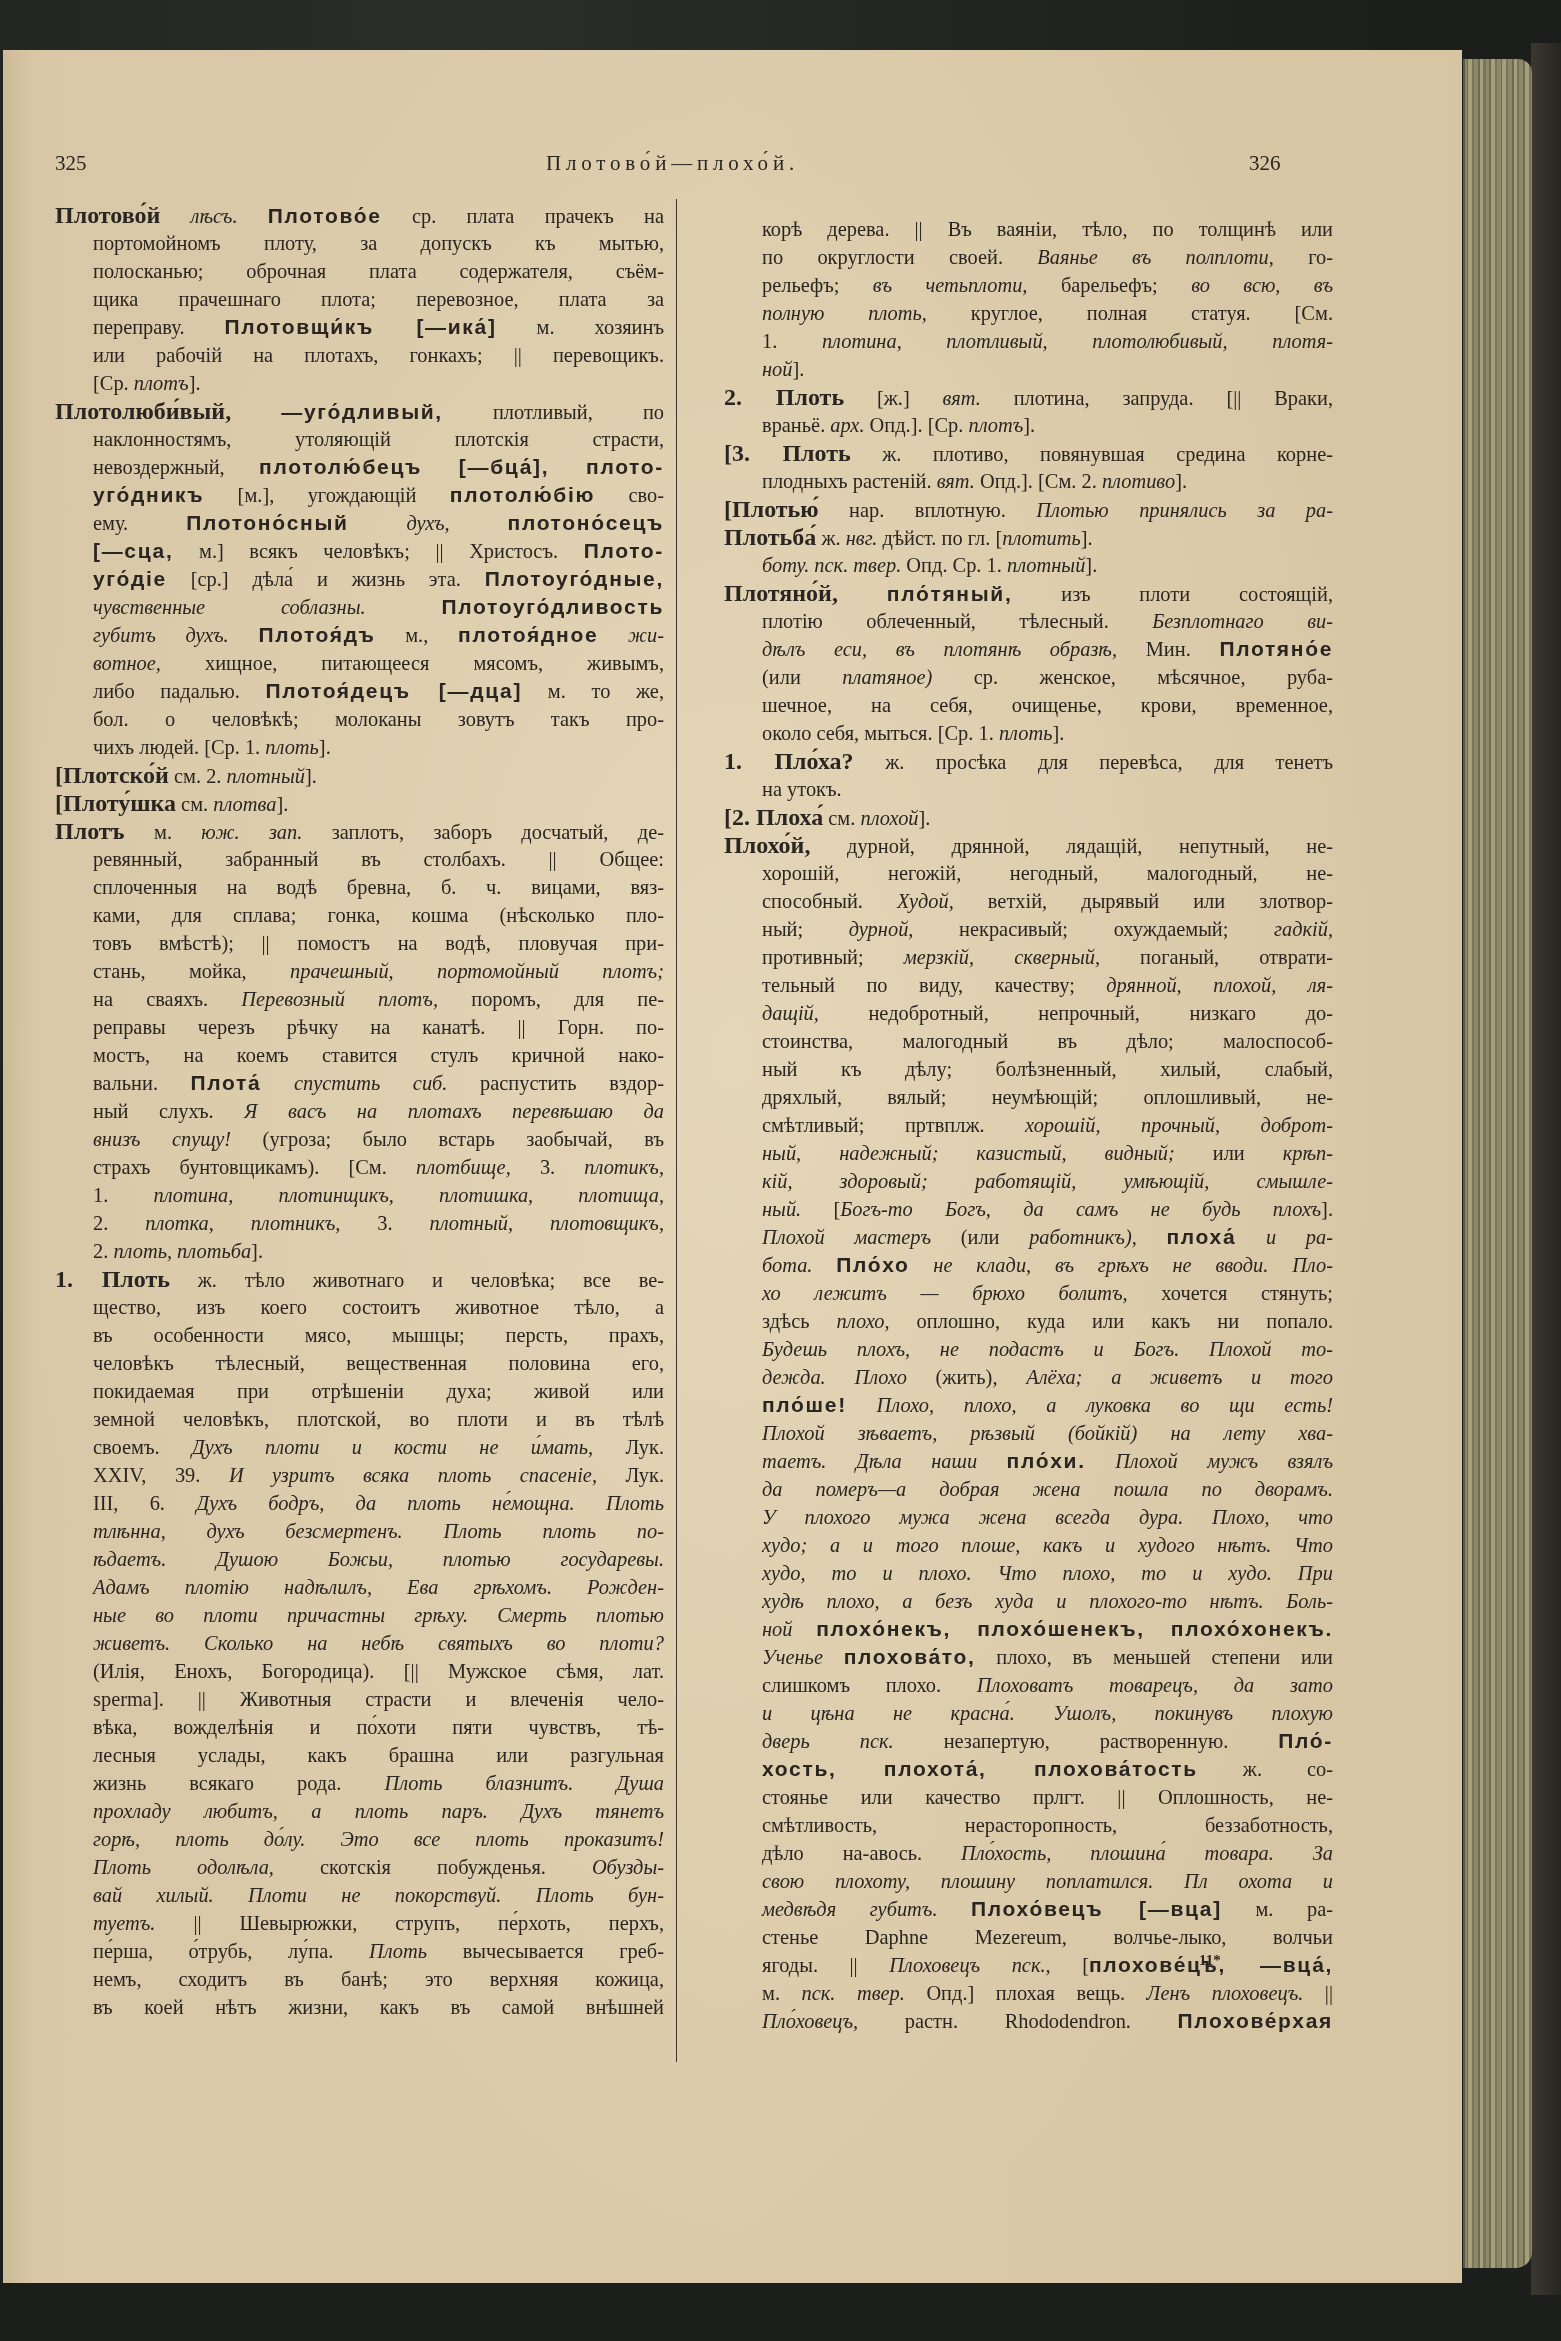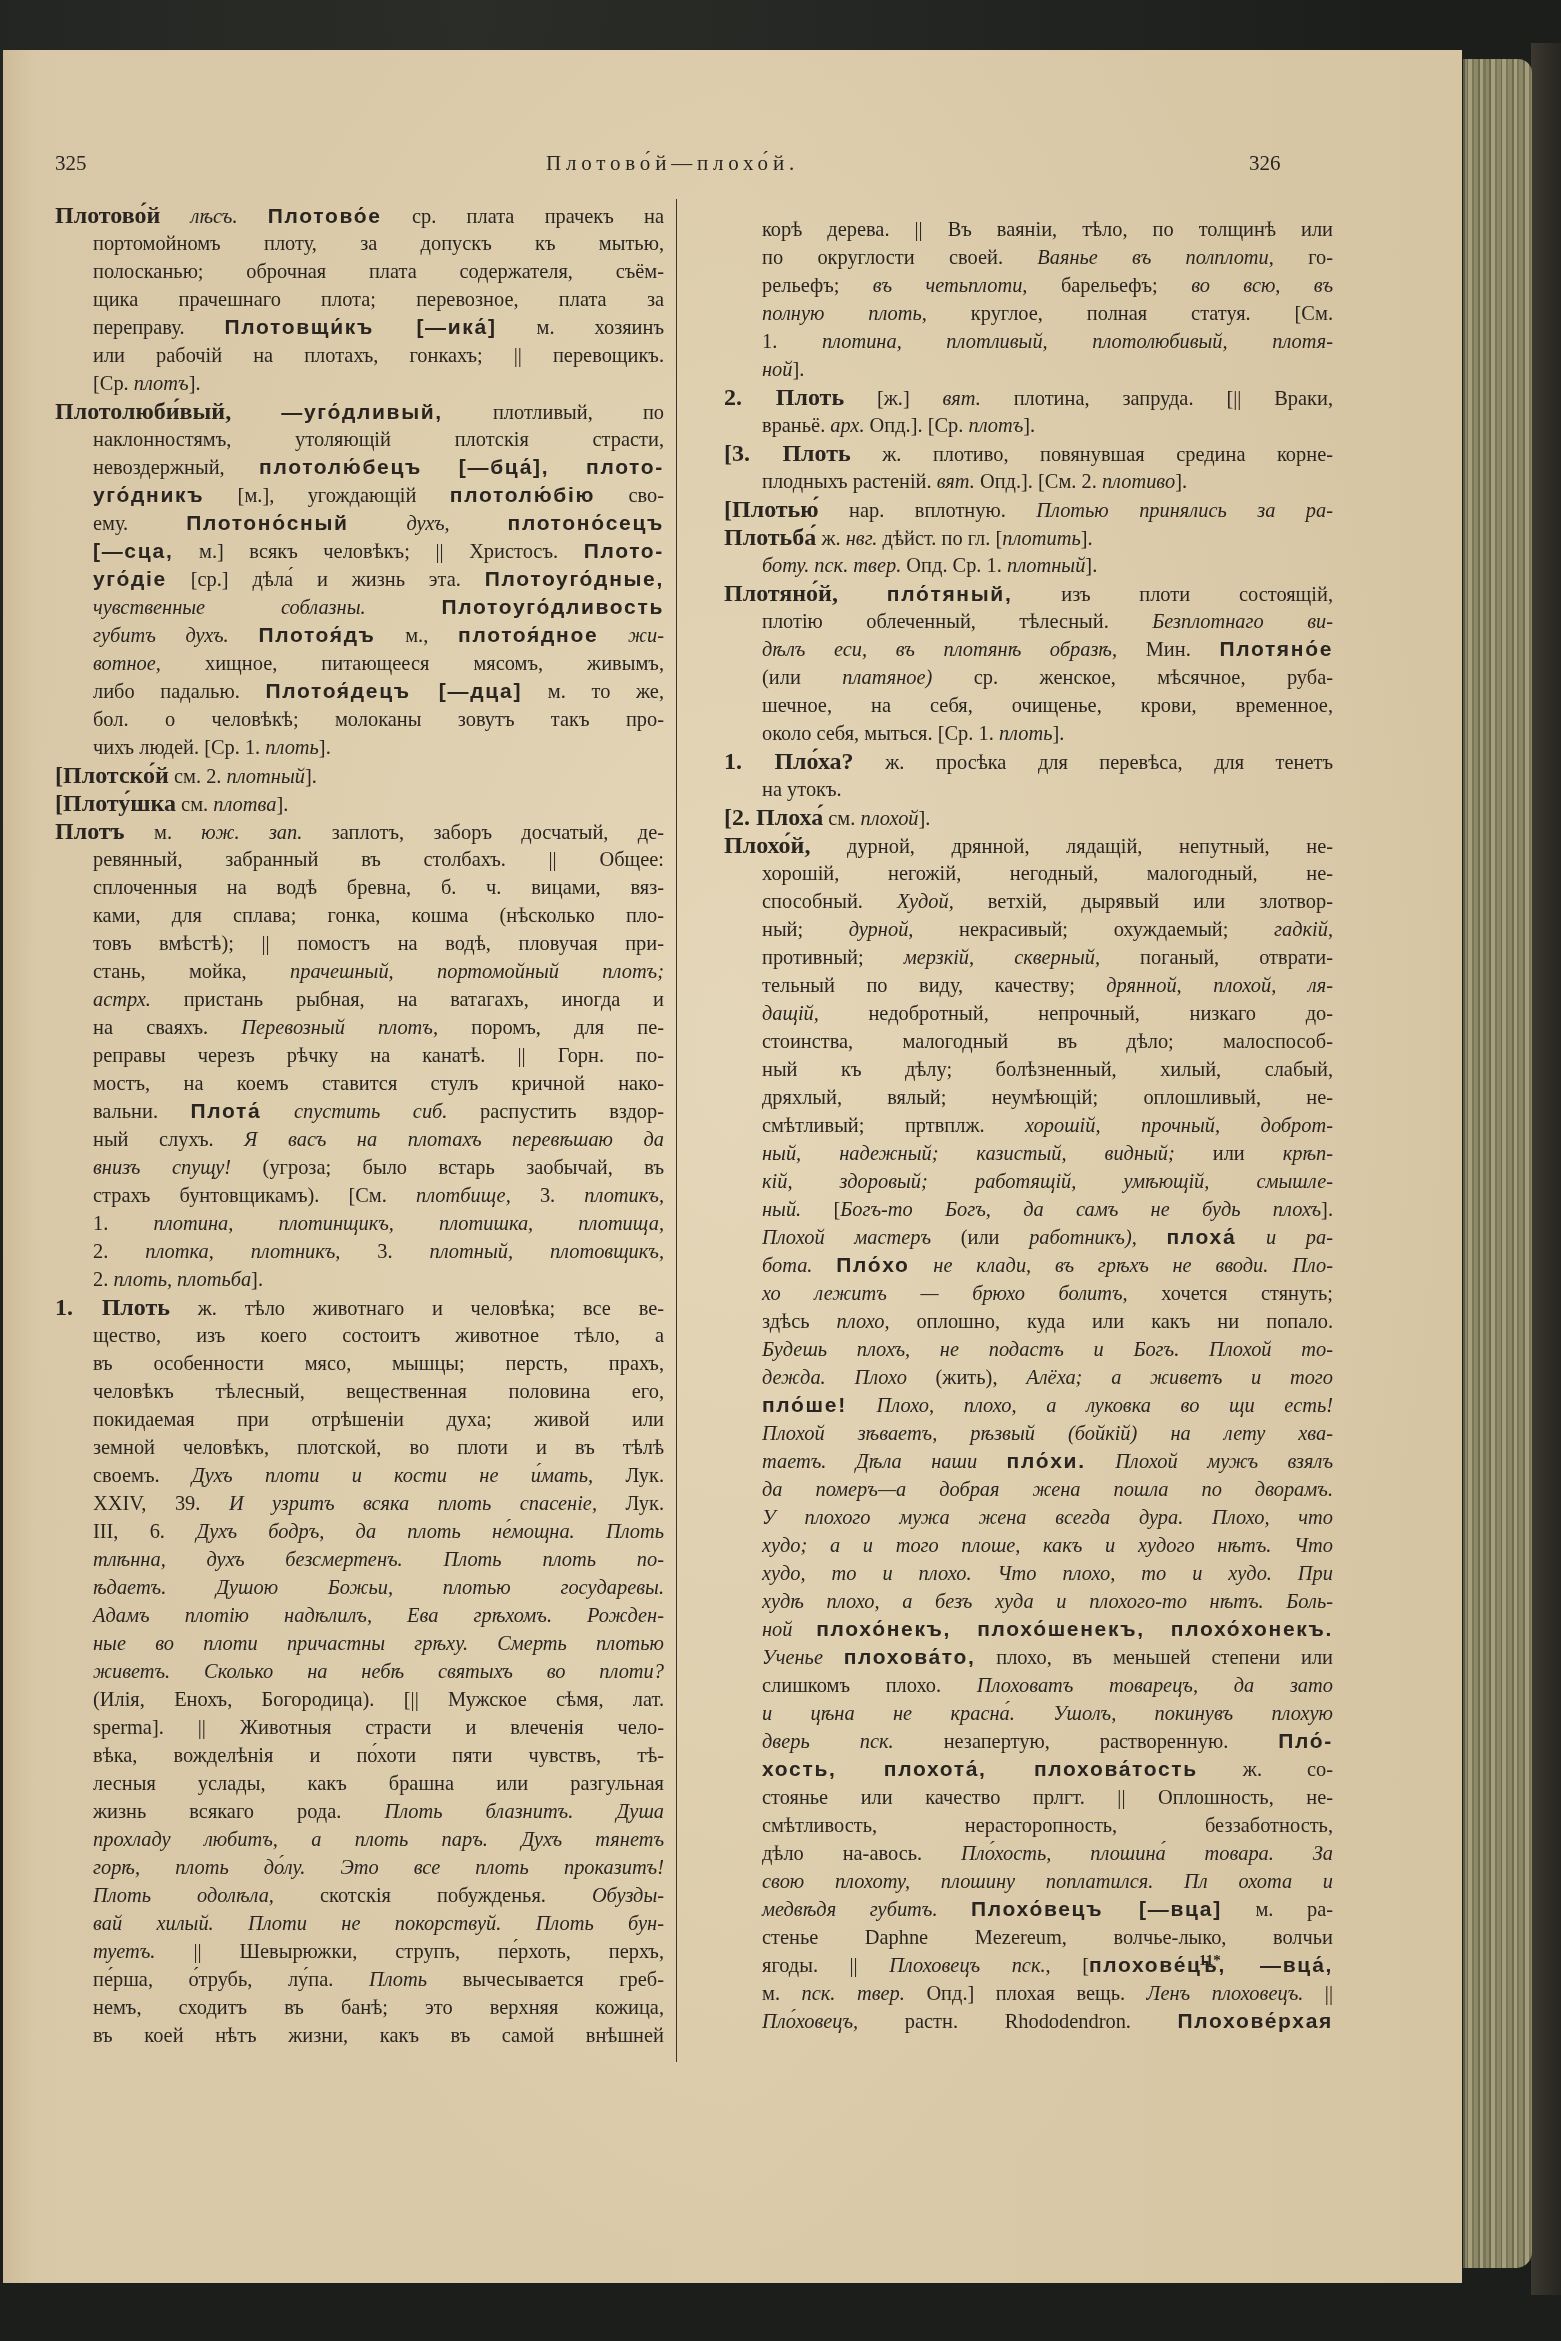--- a/index.html
+++ b/index.html
@@ -102,21 +102,20 @@
     <div class="ln cont"><span class="n">бол. о человѣкѣ; молоканы зовутъ такъ про-</span></div>
     <div class="ln cont last"><span class="n">чихъ людей. [Ср. 1. </span><span class="i">плоть</span><span class="n">].</span></div>
     <div class="ln last"><span class="h">[Плотско́й</span><span class="n"> см. 2. </span><span class="i">плотный</span><span class="n">].</span></div>
     <div class="ln last"><span class="h">[Плоту́шка</span><span class="n"> см. </span><span class="i">плотва</span><span class="n">].</span></div>
     <div class="ln"><span class="h">Плотъ</span><span class="n"> м. </span><span class="i">юж. зап.</span><span class="n"> заплотъ, заборъ досчатый, де-</span></div>
     <div class="ln cont"><span class="n">ревянный, забранный въ столбахъ. || Общее:</span></div>
     <div class="ln cont"><span class="n">сплоченныя на водѣ бревна, б. ч. вицами, вяз-</span></div>
     <div class="ln cont"><span class="n">ками, для сплава; гонка, кошма (нѣсколько пло-</span></div>
     <div class="ln cont"><span class="n">товъ вмѣстѣ); || помостъ на водѣ, пловучая при-</span></div>
     <div class="ln cont"><span class="n">стань, мойка, </span><span class="i">прачешный, портомойный плотъ;</span></div>
-    <div class="ln cont"><span class="i">астрх.</span><span class="n"> пристань рыбная, на ватагахъ, иногда и</span></div>
     <div class="ln cont"><span class="n">на сваяхъ. </span><span class="i">Перевозный плотъ,</span><span class="n"> поромъ, для пе-</span></div>
     <div class="ln cont"><span class="n">реправы черезъ рѣчку на канатѣ. || Горн. по-</span></div>
     <div class="ln cont"><span class="n">мостъ, на коемъ ставится стулъ кричной нако-</span></div>
     <div class="ln cont"><span class="n">вальни. </span><span class="s">Плота́</span><span class="n"> </span><span class="i">спустить сиб.</span><span class="n"> распустить вздор-</span></div>
     <div class="ln cont"><span class="n">ный слухъ. </span><span class="i">Я васъ на плотахъ перевѣшаю да</span></div>
     <div class="ln cont"><span class="i">внизъ спущу!</span><span class="n"> (угроза; было встарь заобычай, въ</span></div>
     <div class="ln cont"><span class="n">страхъ бунтовщикамъ). [См. </span><span class="i">плотбище,</span><span class="n"> 3. </span><span class="i">плотикъ,</span></div>
     <div class="ln cont"><span class="n">1. </span><span class="i">плотина, плотинщикъ, плотишка, плотища,</span></div>
     <div class="ln cont"><span class="n">2. </span><span class="i">плотка, плотникъ,</span><span class="n"> 3. </span><span class="i">плотный, плотовщикъ,</span></div>
     <div class="ln cont last"><span class="n">2. </span><span class="i">плоть, плотьба</span><span class="n">].</span></div>

